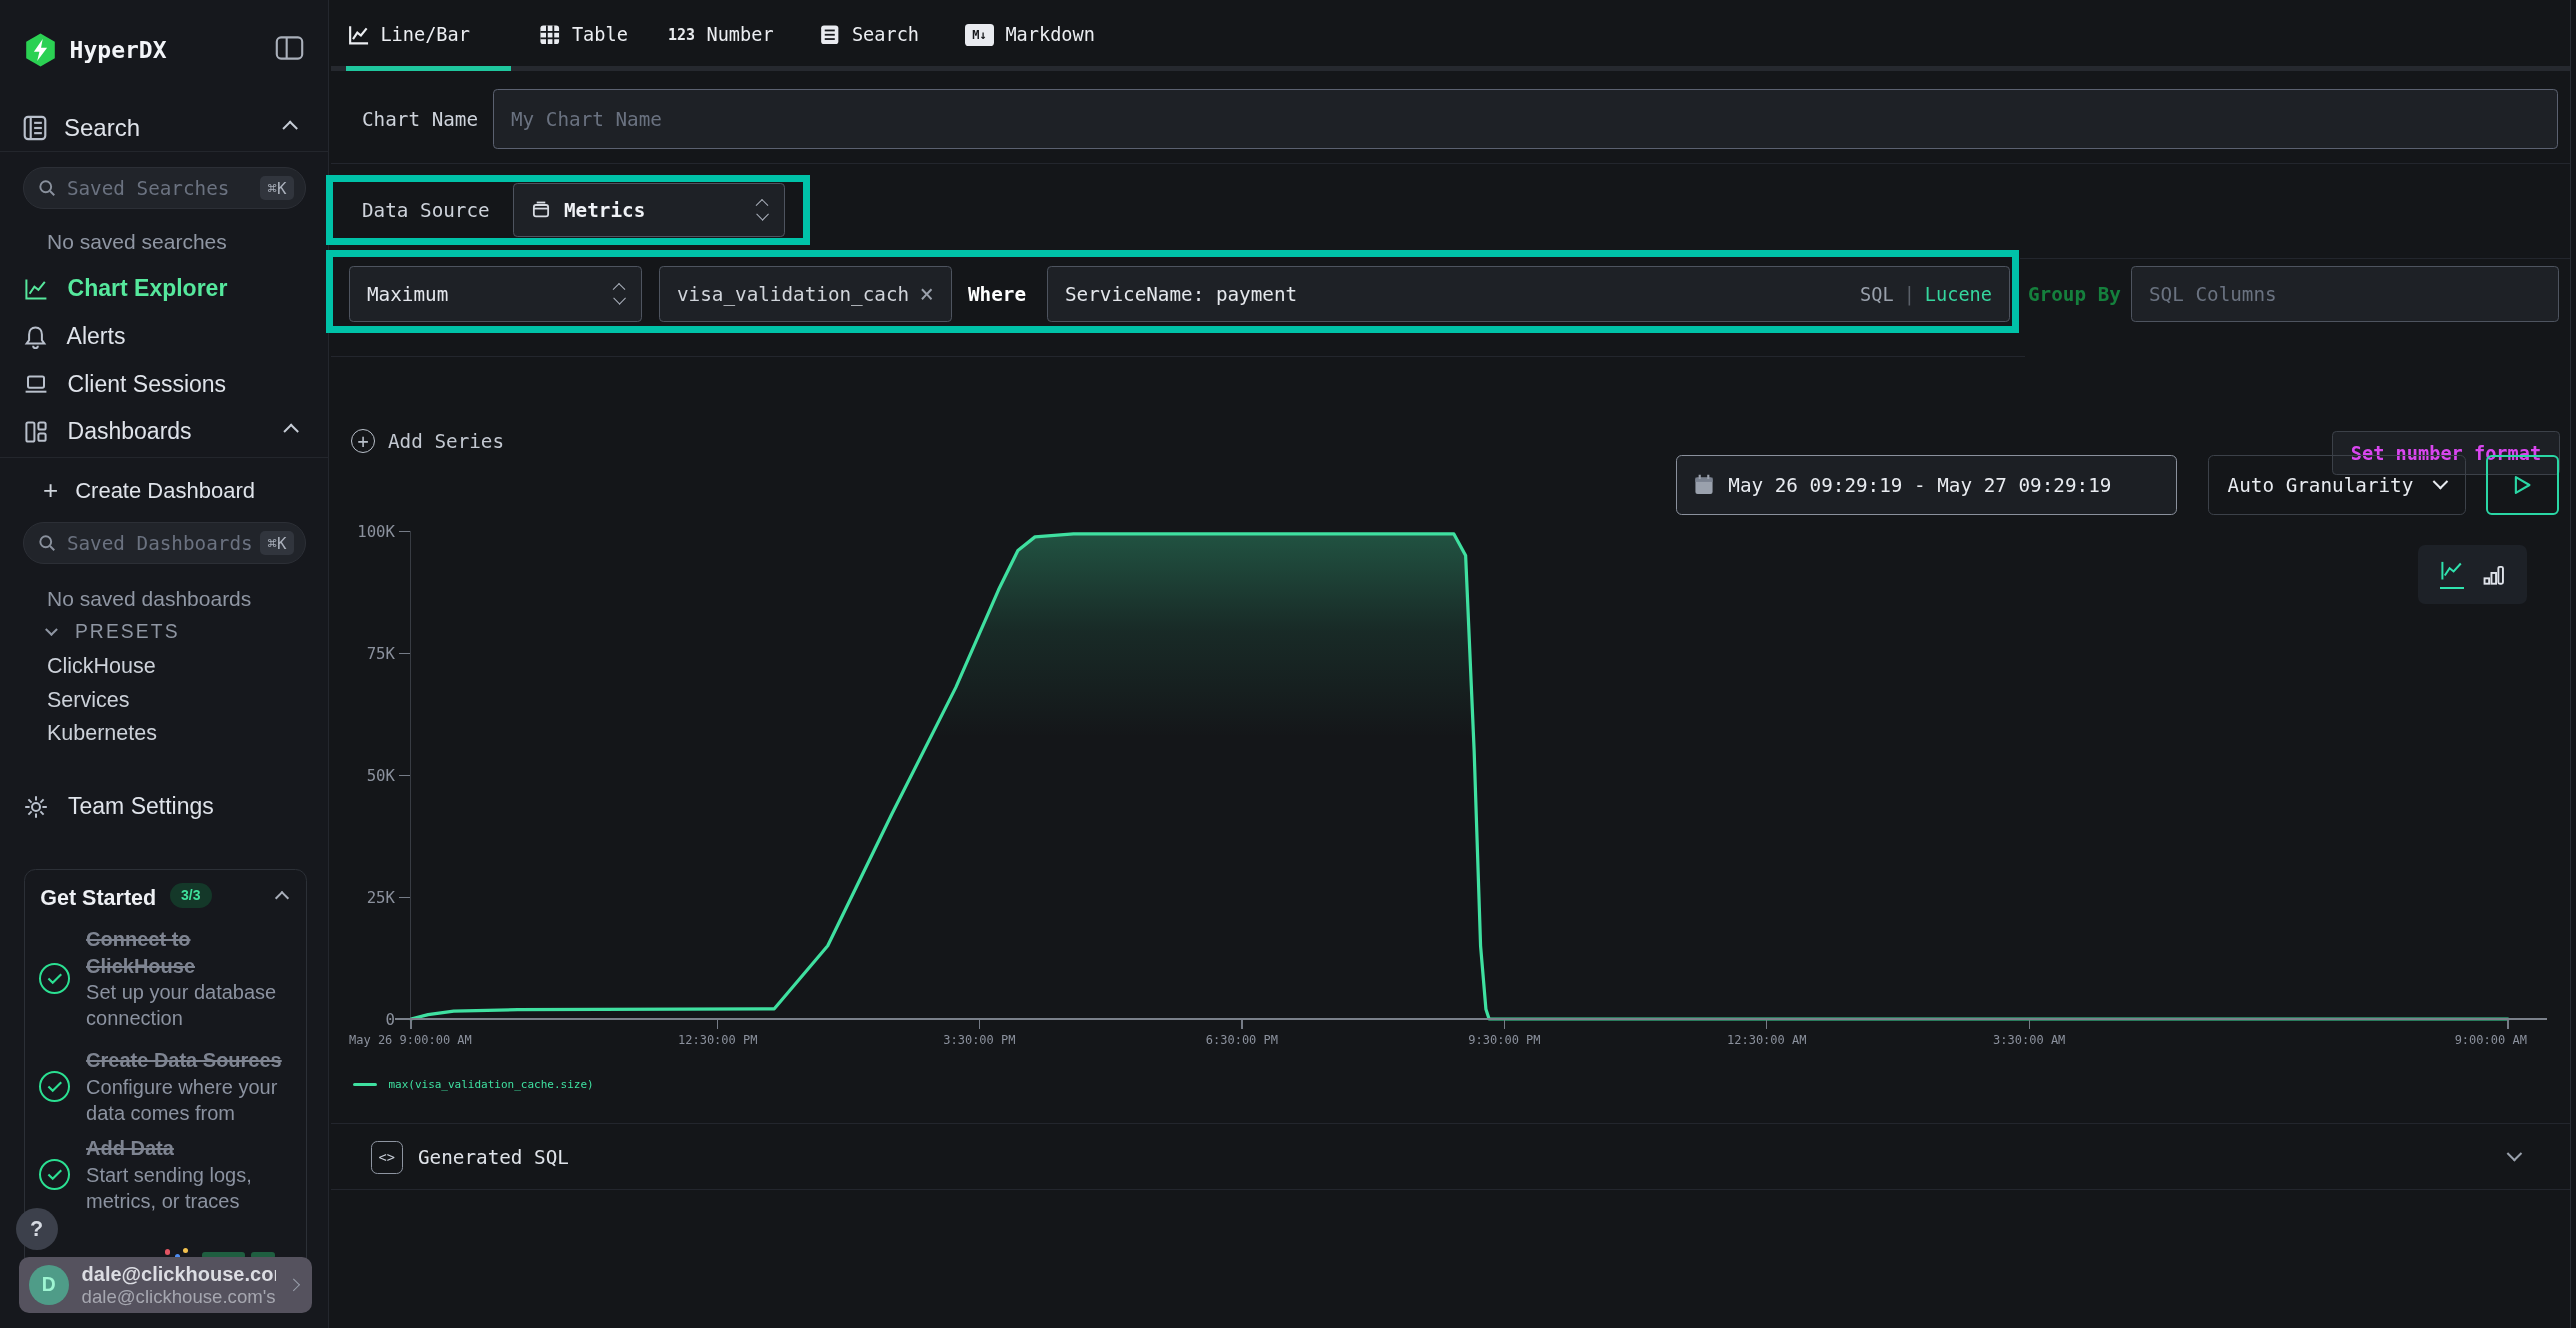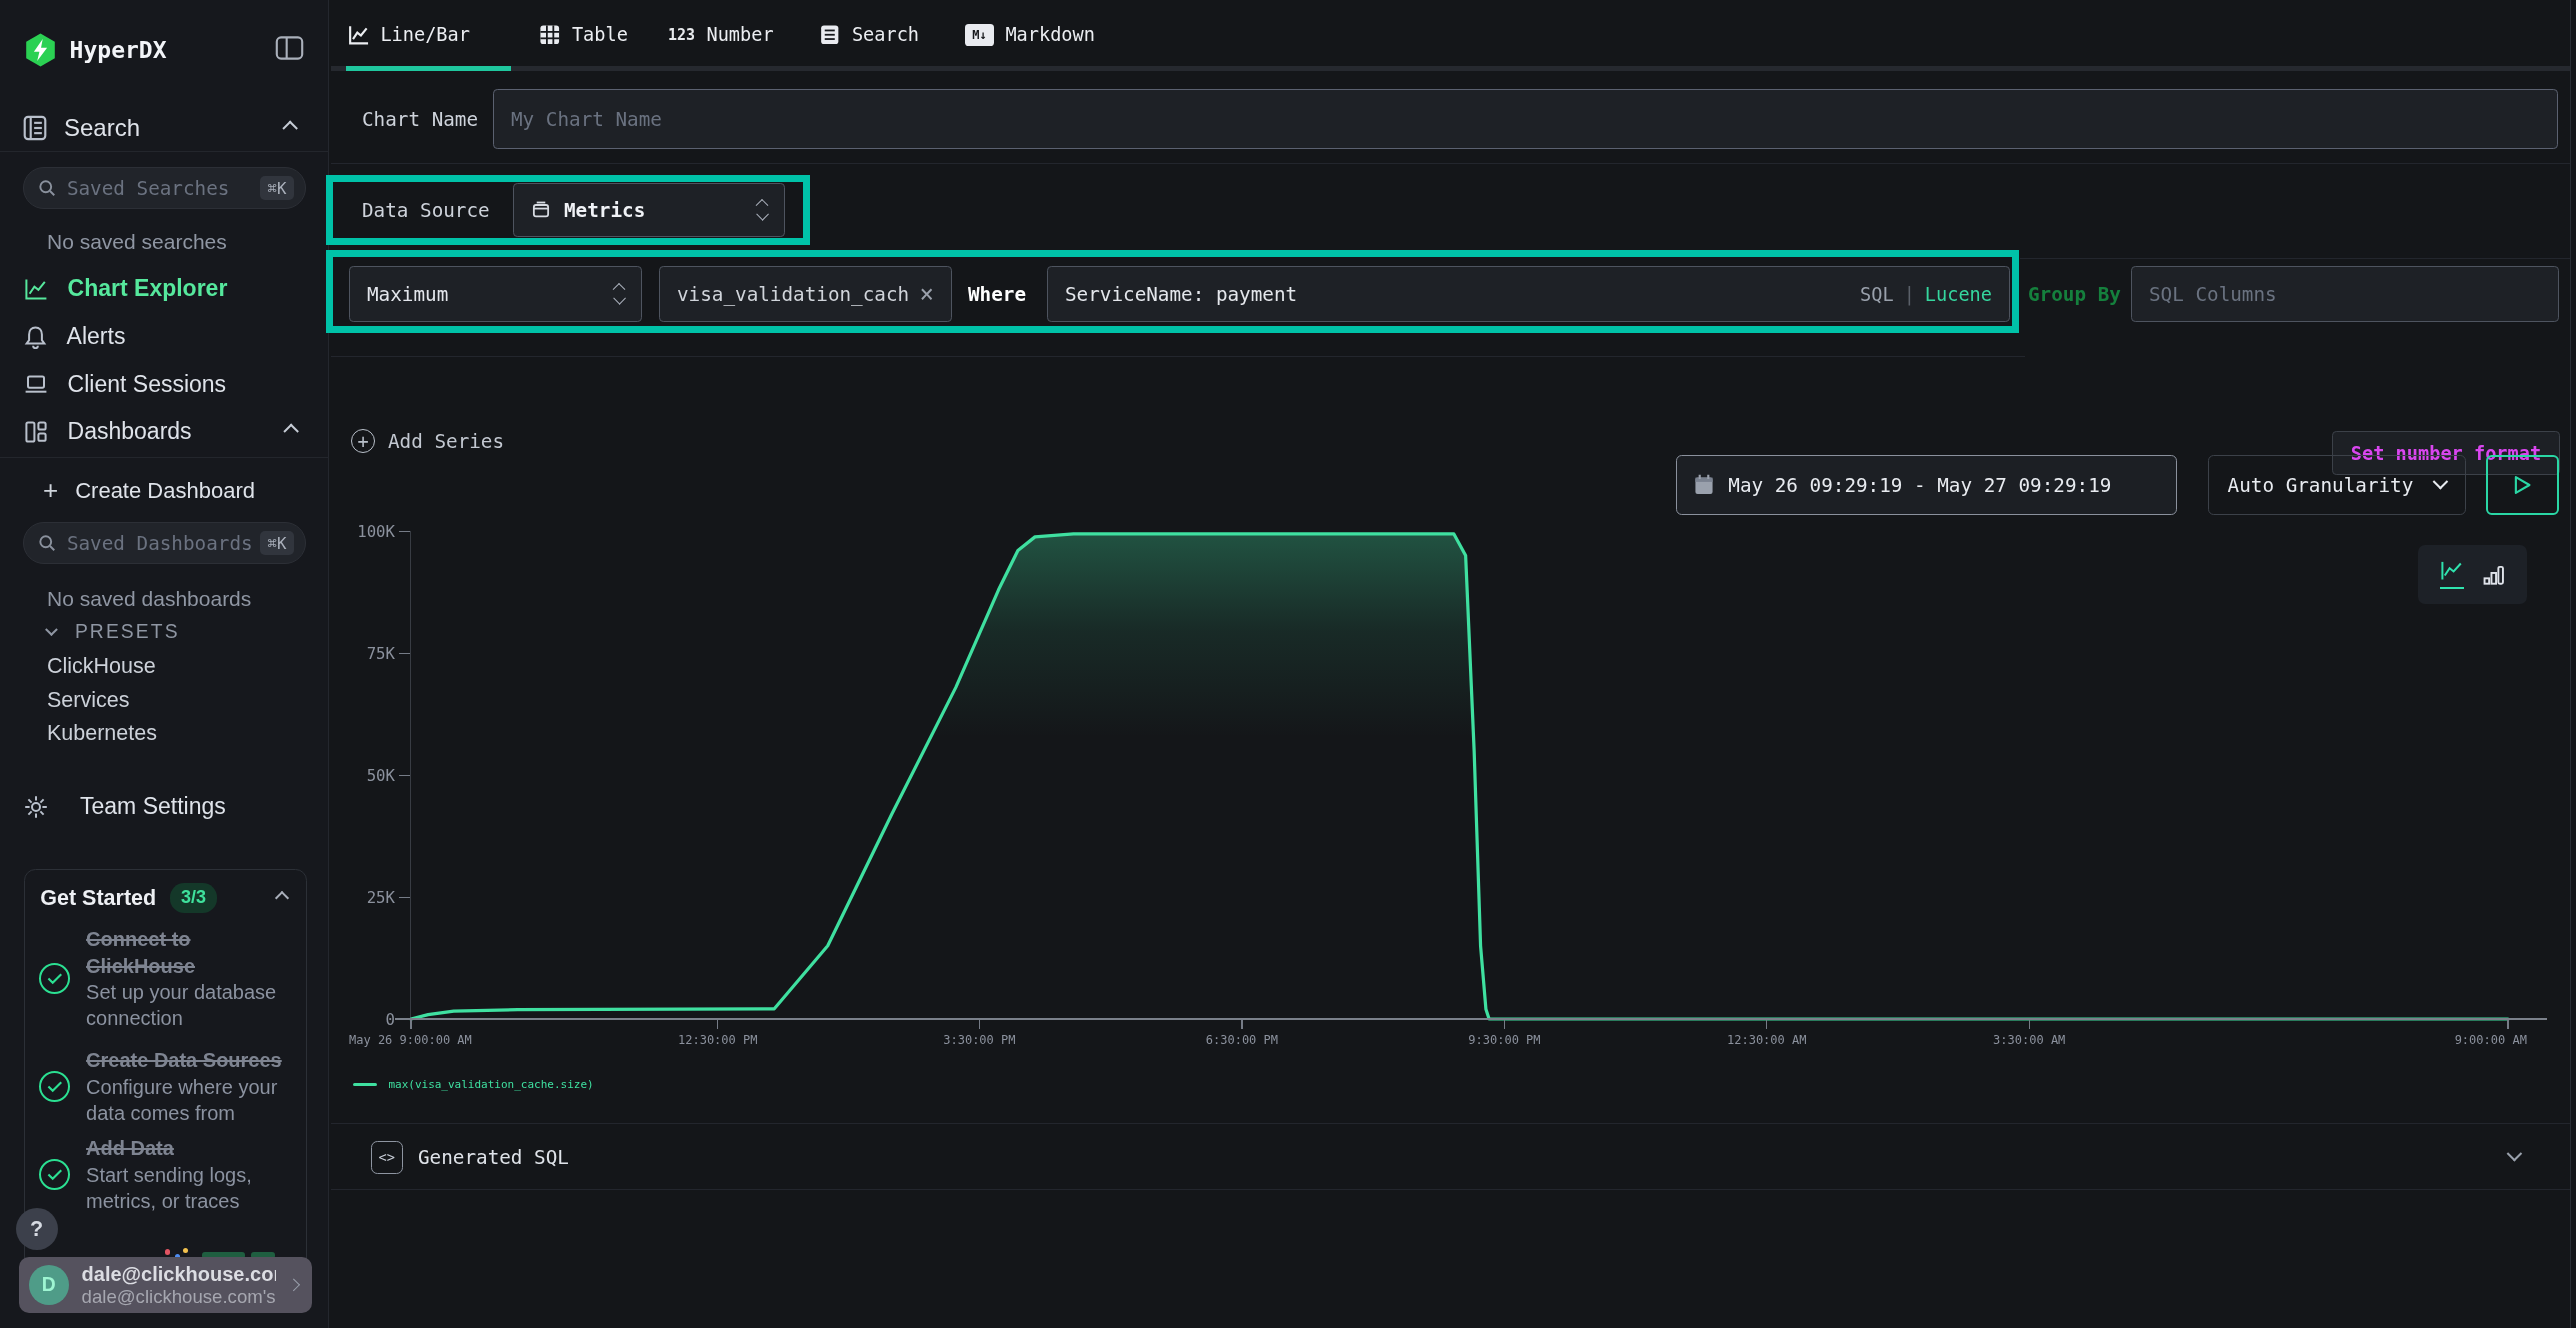--- a/index.html
+++ b/index.html
@@ -148,40 +148,40 @@
   <div class="abs sans muted" style="left:47px; top:587px;">No saved dashboards</div>
 
   <div class="abs flex" style="left:47px; top:621px; gap:18.6px;">
     <span class="chev down" style="width:9.3px; height:9.3px; color:#8f96a3; margin-top:-4.3px;"></span>
     <span class="sans" style="color:#8f96a3; font-size:19.3px; letter-spacing:2.1px;">PRESETS</span>
   </div>
   <div class="abs sans" style="left:47px; top:654px; color:#ccd1d9; font-size:21.5px;">ClickHouse</div>
   <div class="abs sans" style="left:47px; top:688px; color:#ccd1d9; font-size:21.5px;">Services</div>
   <div class="abs sans" style="left:47px; top:721px; color:#ccd1d9; font-size:21.5px;">Kubernetes</div>
 
-  <div class="abs flex" style="left:24px; top:793px; gap:32px;">
+  <div class="abs flex" style="left:24px; top:793px; gap:20px;">
     <svg width="24" height="24" viewBox="0 0 30 30">
       <circle cx="15" cy="15" r="5" fill="none" stroke="#b9c0cc" stroke-width="2.5"></circle>
       <g stroke="#b9c0cc" stroke-width="2.5">
         <line x1="15" y1="1.5" x2="15" y2="7"></line>
           <line x1="15" y1="23" x2="15" y2="28.5"></line>
         <line x1="1.5" y1="15" x2="7" y2="15"></line>
           <line x1="23" y1="15" x2="28.5" y2="15"></line>
         <line x1="5.5" y1="5.5" x2="9.5" y2="9.5"></line>
           <line x1="20.5" y1="20.5" x2="24.5" y2="24.5"></line>
         <line x1="24.5" y1="5.5" x2="20.5" y2="9.5"></line>
           <line x1="9.5" y1="20.5" x2="5.5" y2="24.5"></line>
       </g>
     </svg>
     <span class="sans navlab">Team Settings</span>
   </div>
 
   <div id="gs-card">
     <div class="abs sans bold" style="left:15.7px; top:15.7px; color:#eef0f4; font-size:21.5px;">Get Started</div>
-    <div class="abs sans bold" style="left:145px; top:13px; background:#143829; color:#3fe19c; font-size:18px; padding:4.3px 11.4px; border-radius:14.3px;">3/3</div>
+    <div class="abs sans bold" style="left:145px; top:13px; background:#143829; color:#3fe19c; font-size:14px; padding:4.3px 11.4px; border-radius:14.3px;">3/3</div>
     <span class="chev up abs" style="width:10px; height:10px; color:#aab0bb; right:18.6px; top:23px;"></span>
 
     <div class="gs-item" style="top:56px;">
       <span class="ckc">
         <svg width="15.7" height="13" viewBox="0 0 22 18">
             <polyline points="2,9 8,15 20,3" fill="none" stroke="#2be092" stroke-width="3"></polyline>
           </svg>
       </span>
       <div class="gs-text sans">
         <div class="gs-title">Connect to ClickHouse</div>

